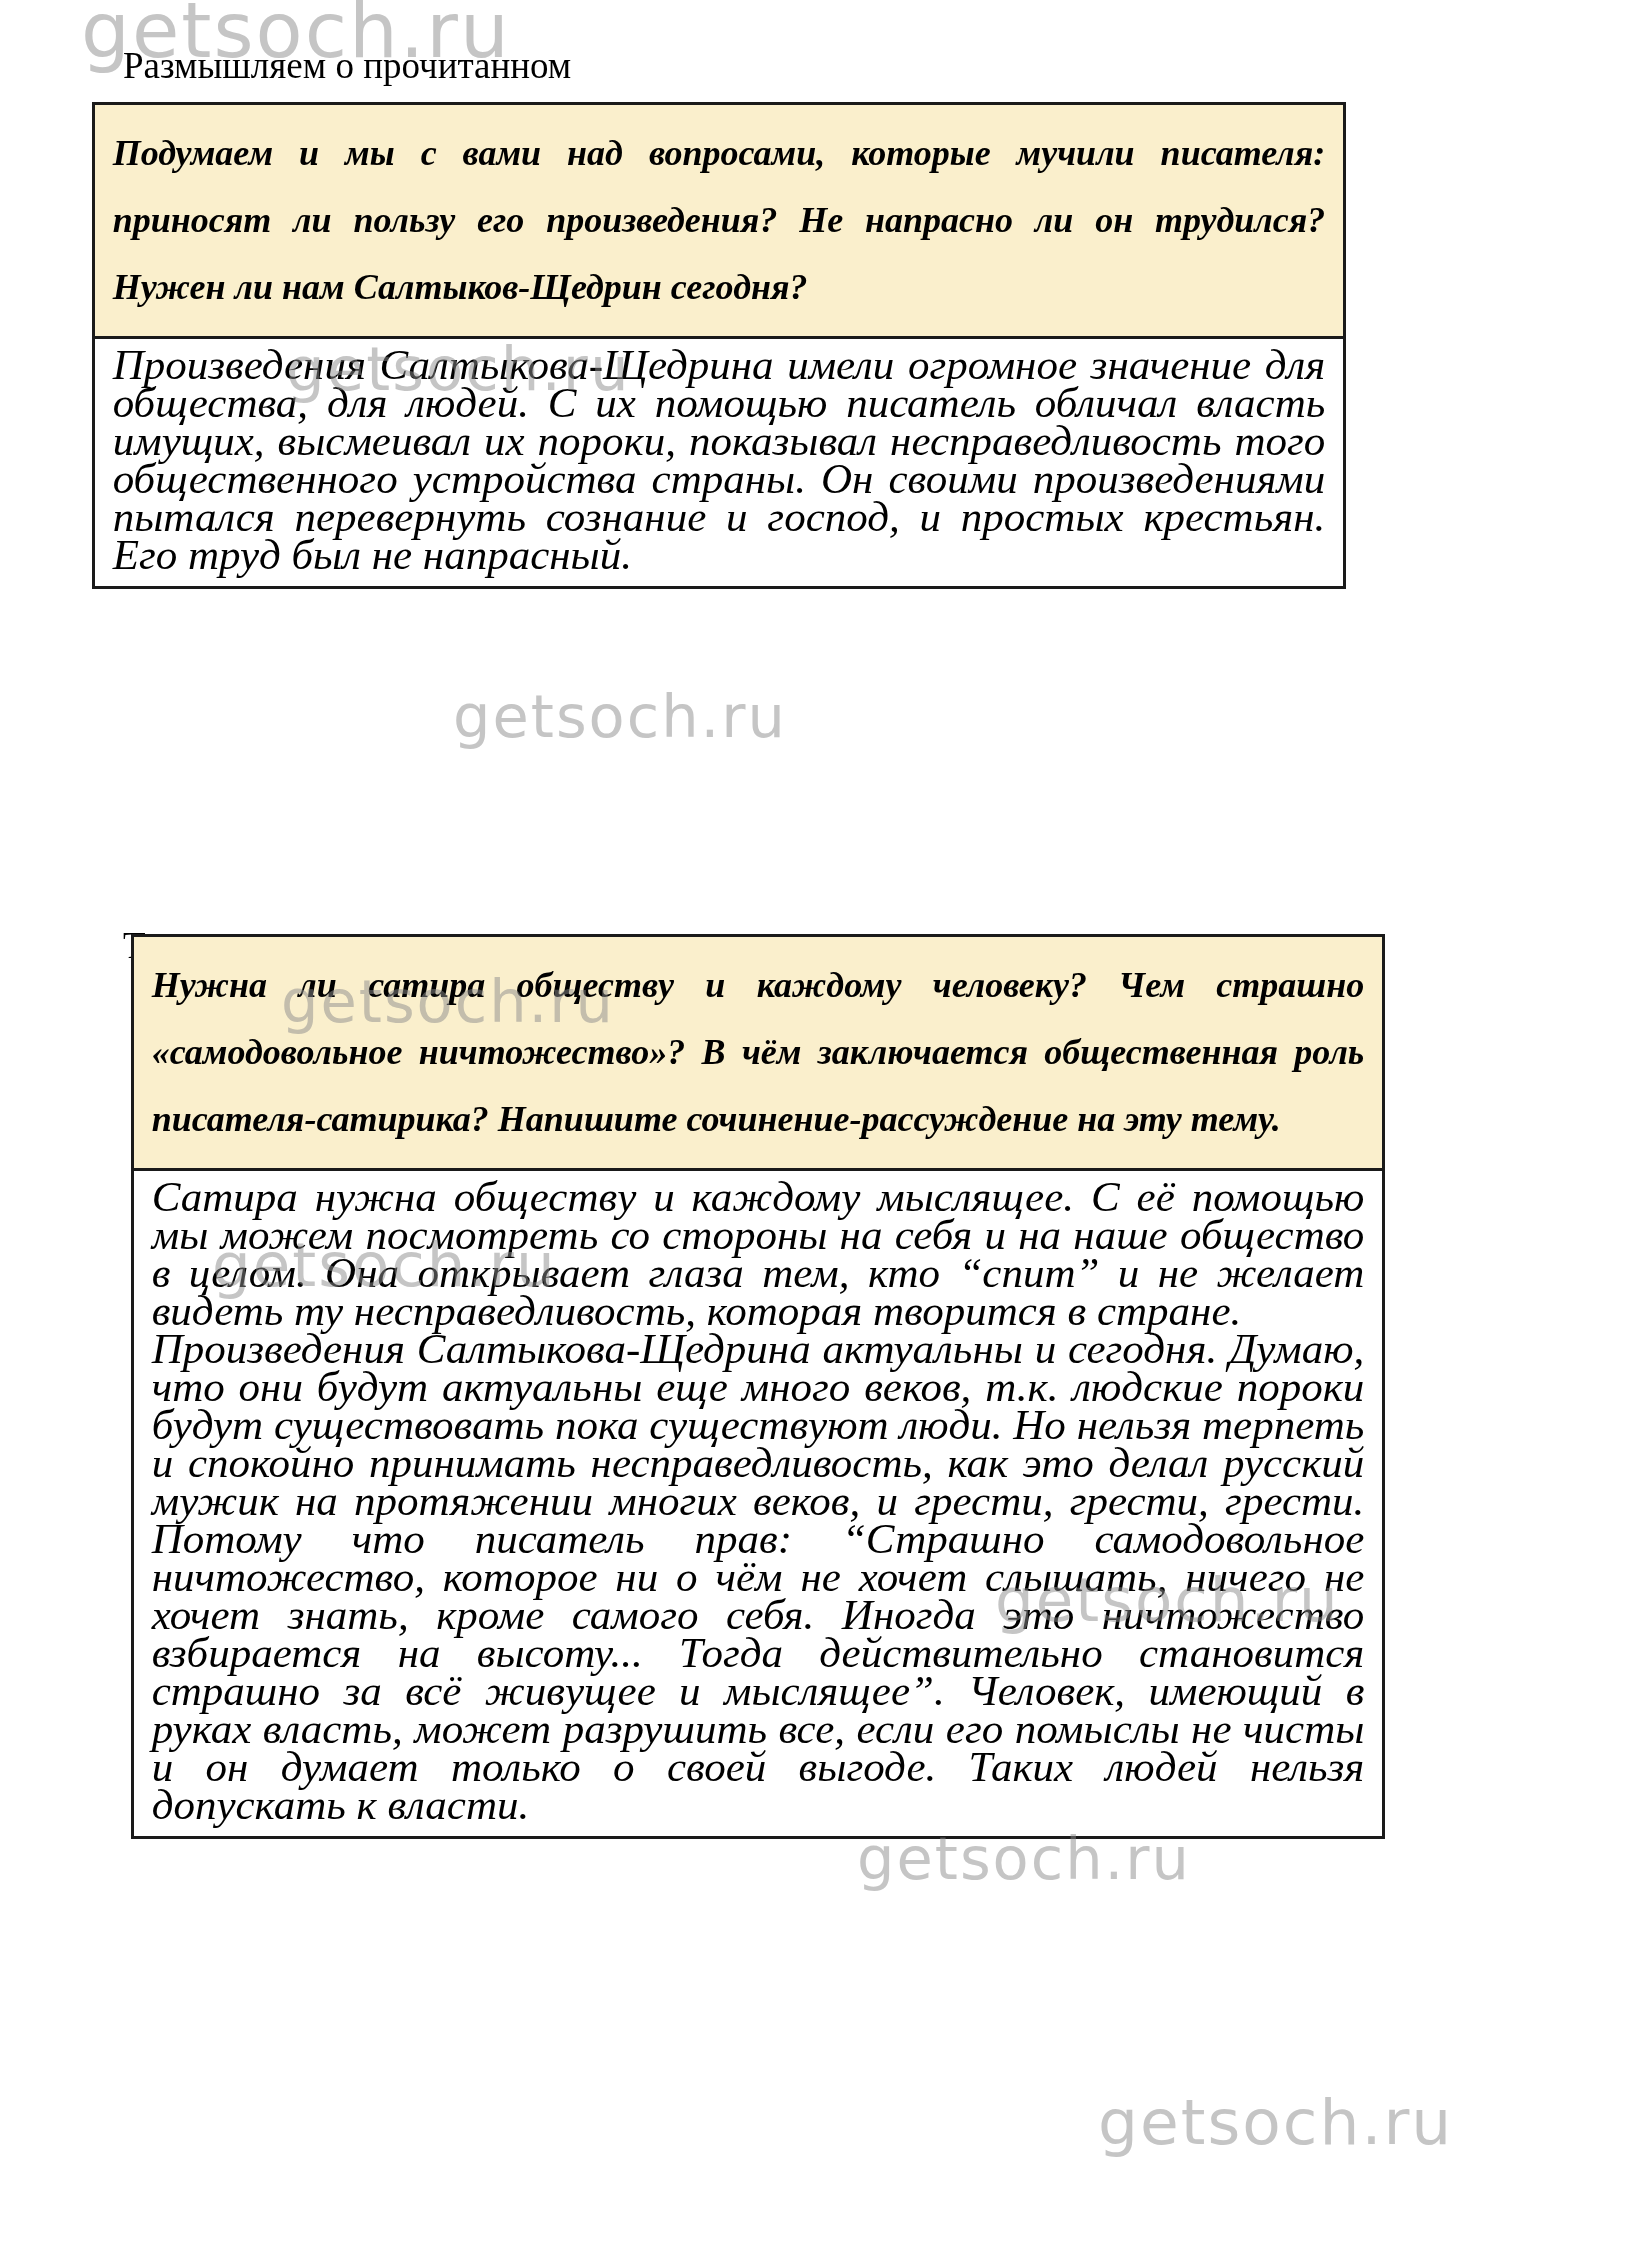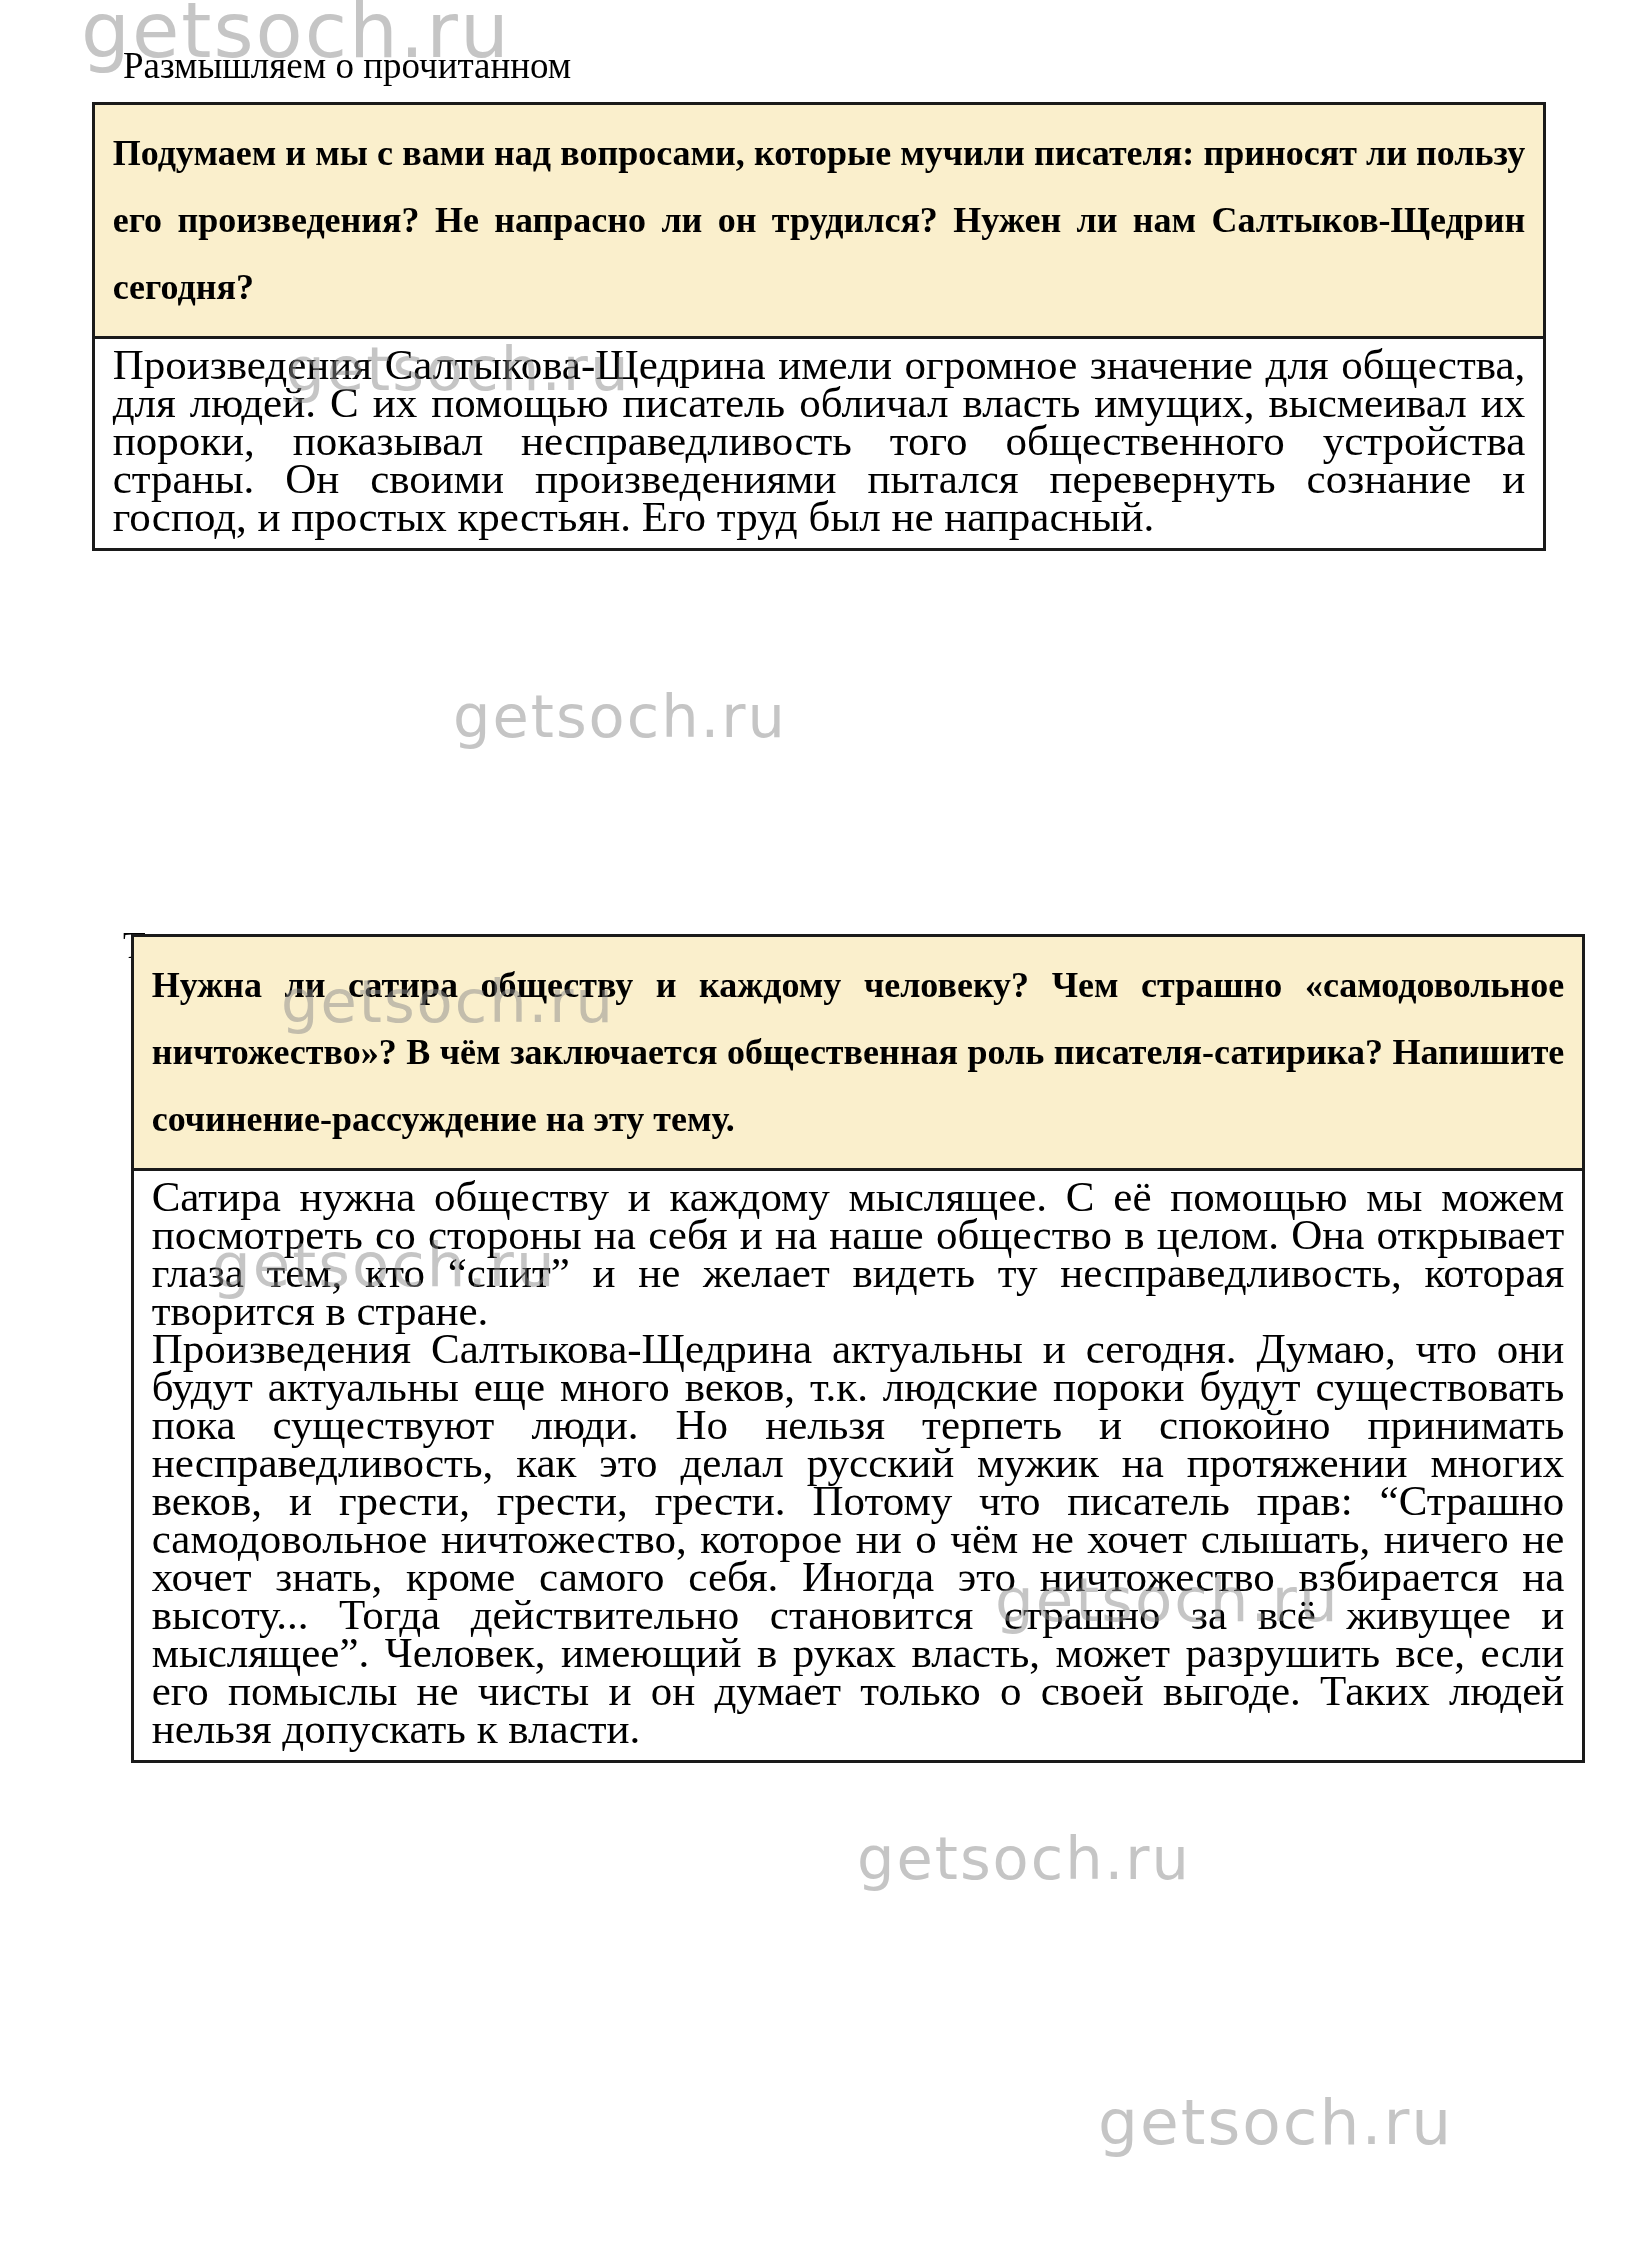--- a/index.html
+++ b/index.html
@@ -27,25 +27,26 @@
     font-weight: normal;
     line-height: 41px;
     white-space: nowrap;
     z-index: 2;
   }
   .heading1 { left: 123px; top: 45px; }
   .heading2 { left: 123px; top: 925px; }
   .qa-box {
     position: absolute;
     left: 92px;
-    width: 1454px;
+    width: 1254px;
     border: 3.9px solid var(--box-border);
     box-sizing: border-box;
     z-index: 2;
     background: transparent;
+    font-style: italic;
   }
   .box1 { top: 102px; }
   .box2 { top: 934px; margin-left: 39px; }
   .question {
     background: var(--q-bg);
     border-bottom: 3.9px solid var(--box-border);
     padding: 14.8px 17.7px;
     font-size: 36px;
     font-weight: bold;
     line-height: 67px;

